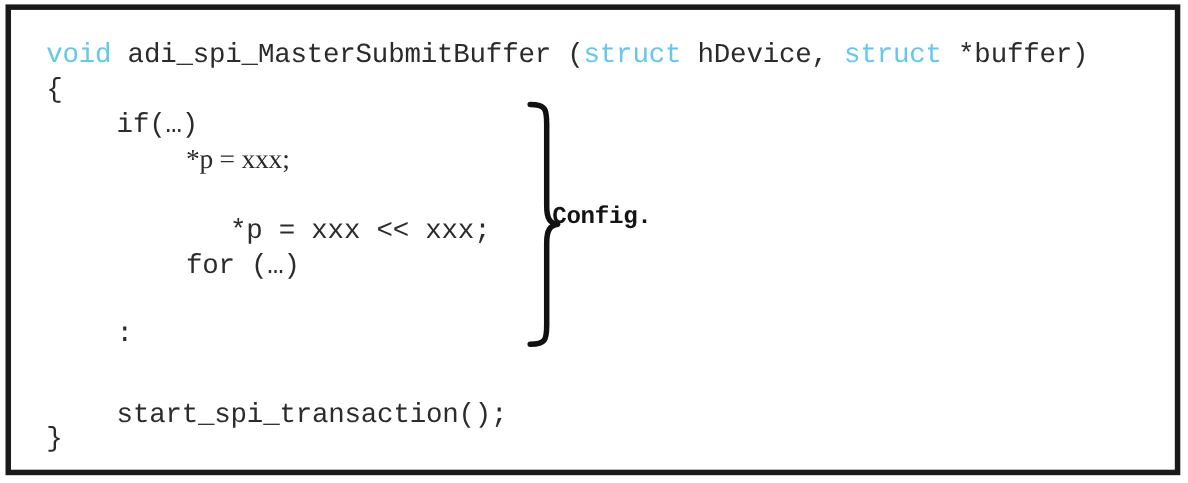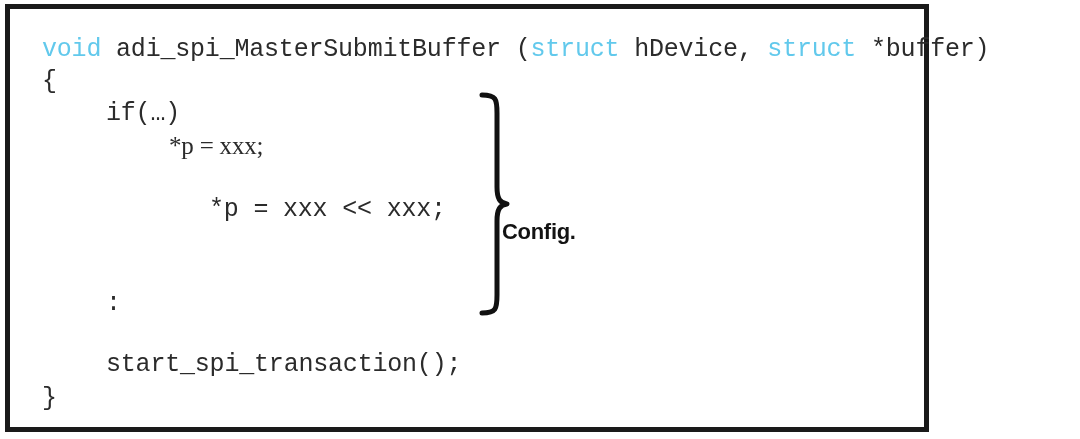--- a/index.html
+++ b/index.html
@@ -14,21 +14,21 @@
     height: 439px;
     background: #ffffff;
     overflow: hidden;
     font-family: "Liberation Mono", "DejaVu Sans Mono", monospace;
   }
   
   #frame {
     position: absolute;
     left: 5px;
     top: 4px;
-    width: 924px;
+    width: 1068px;
     height: 428px;
     border: 5px solid #1a1a1a;
     background: #ffffff;
     box-sizing: border-box;
   }
   #code-area {
     position: absolute;
     left: 0;
     top: 0;
     width: 100%;
@@ -56,27 +56,26 @@
   }
   #brace-svg {
     position: absolute;
     left: 0;
     top: 0;
   }
   #config-label {
     position: absolute;
     left: 52px;
     top: 94px;
-    font-family: Liberation Sans, sans-serif;
+    font-family: Liberation Mono, monospace;
     font-size: 22px;
     font-weight: bold;
     color: #131313;
     letter-spacing: -0.3px;
     white-space: nowrap;
-    margin-top: 34px;
   }
 </style>
 </head>
 <body>
 
 <div id="slide">
   <div id="frame">
 
     <div id="code-area">
 
@@ -84,24 +83,25 @@
 
       <div class="code-line" style="left:32px; top:60px;">{</div>
 
       <div class="code-line" style="left:96px; top:92px;">if(…)</div>
 
       <div class="code-line" style="left:159px; top:124px;font-family:Liberation Serif, serif;">*p = xxx;</div>
 
 
       <div class="code-line" style="left:159px; top:188px;margin-left:40px;">*p = xxx &lt;&lt; xxx;</div>
 
+      <div class="code-line" style="left:159px; top:220px;">for (…)</div>
 
       <div class="code-line" style="left:96px; top:282px;">:</div>
 
-      <div class="code-line" style="left:96px; top:343px;">start_spi_transaction();</div>
+      <div class="code-line" style="left:96px; top:356px;">start_spi_transaction();</div>
 
       <div class="code-line" style="left:32px; top:377px;">}</div>
 
     </div>
 
     <div id="brace-group">
       <svg id="brace-svg" width="60" height="226" viewBox="0 0 60 226">
         <path d="M 28 4
                  C 14 4, 13 8, 13 22
                  L 13 96

